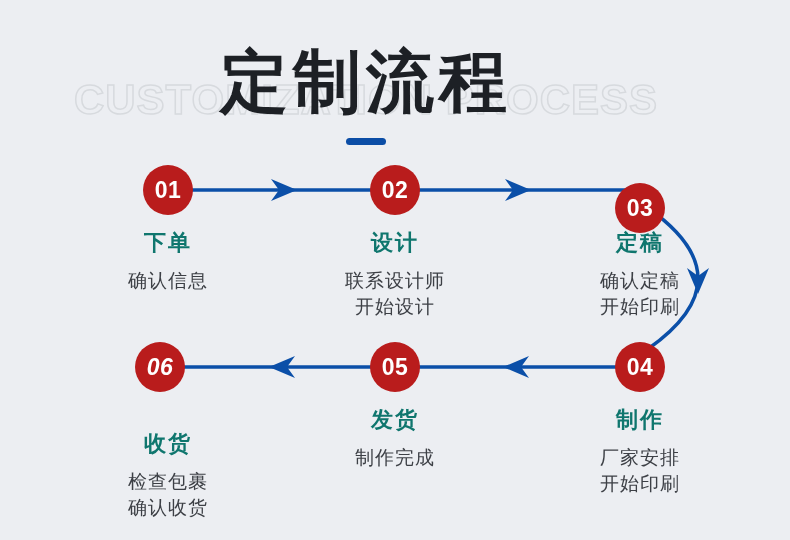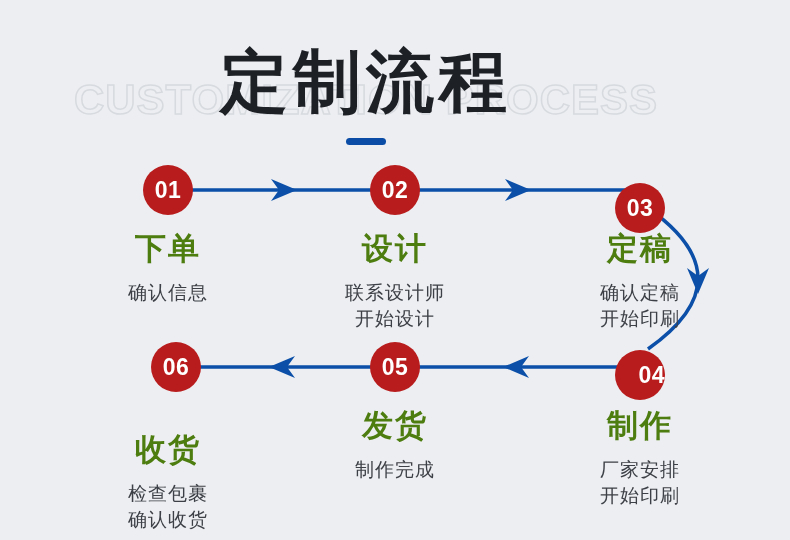--- a/index.html
+++ b/index.html
@@ -72,39 +72,39 @@
     font-size: 23px;
     font-weight: 700;
     display: flex;
     align-items: center;
     justify-content: center;
     letter-spacing: 0.5px;
   }
   .n1 { left: 143px; top: 165px; }
   .n2 { left: 370px; top: 165px; }
   .n3 { left: 615px; top: 183px; }
-  .n4 { left: 615px; top: 350px; justify-content: flex-end; }
+  .n4 { left: 615px; top: 342px; }
   .n5 { left: 370px; top: 342px; }
-  .n6 { left: 151px; top: 342px; }
+  .n6 { left: 135px; top: 342px; font-style: italic; }
   
   .step {
     position: absolute;
     width: 180px;
     text-align: center;
   }
   .s1 { left: 78px;  top: 228px; }
   .s2 { left: 305px; top: 228px; }
   .s3 { left: 550px; top: 228px; }
   .s4 { left: 550px; top: 405px; }
   .s5 { left: 305px; top: 405px; }
   .s6 { left: 78px;  top: 403px; margin-top: 26px; }
   .step-title {
-    font-size: 31px;
+    font-size: 22px;
     font-weight: 800;
-    color: #4d7c0f;
+    color: #0f766e;
     margin-bottom: 10px;
     letter-spacing: 2px;
   }
   .step-line {
     font-size: 19px;
     line-height: 26px;
     color: #3d4046;
     letter-spacing: 1px;
   }
 </style>

